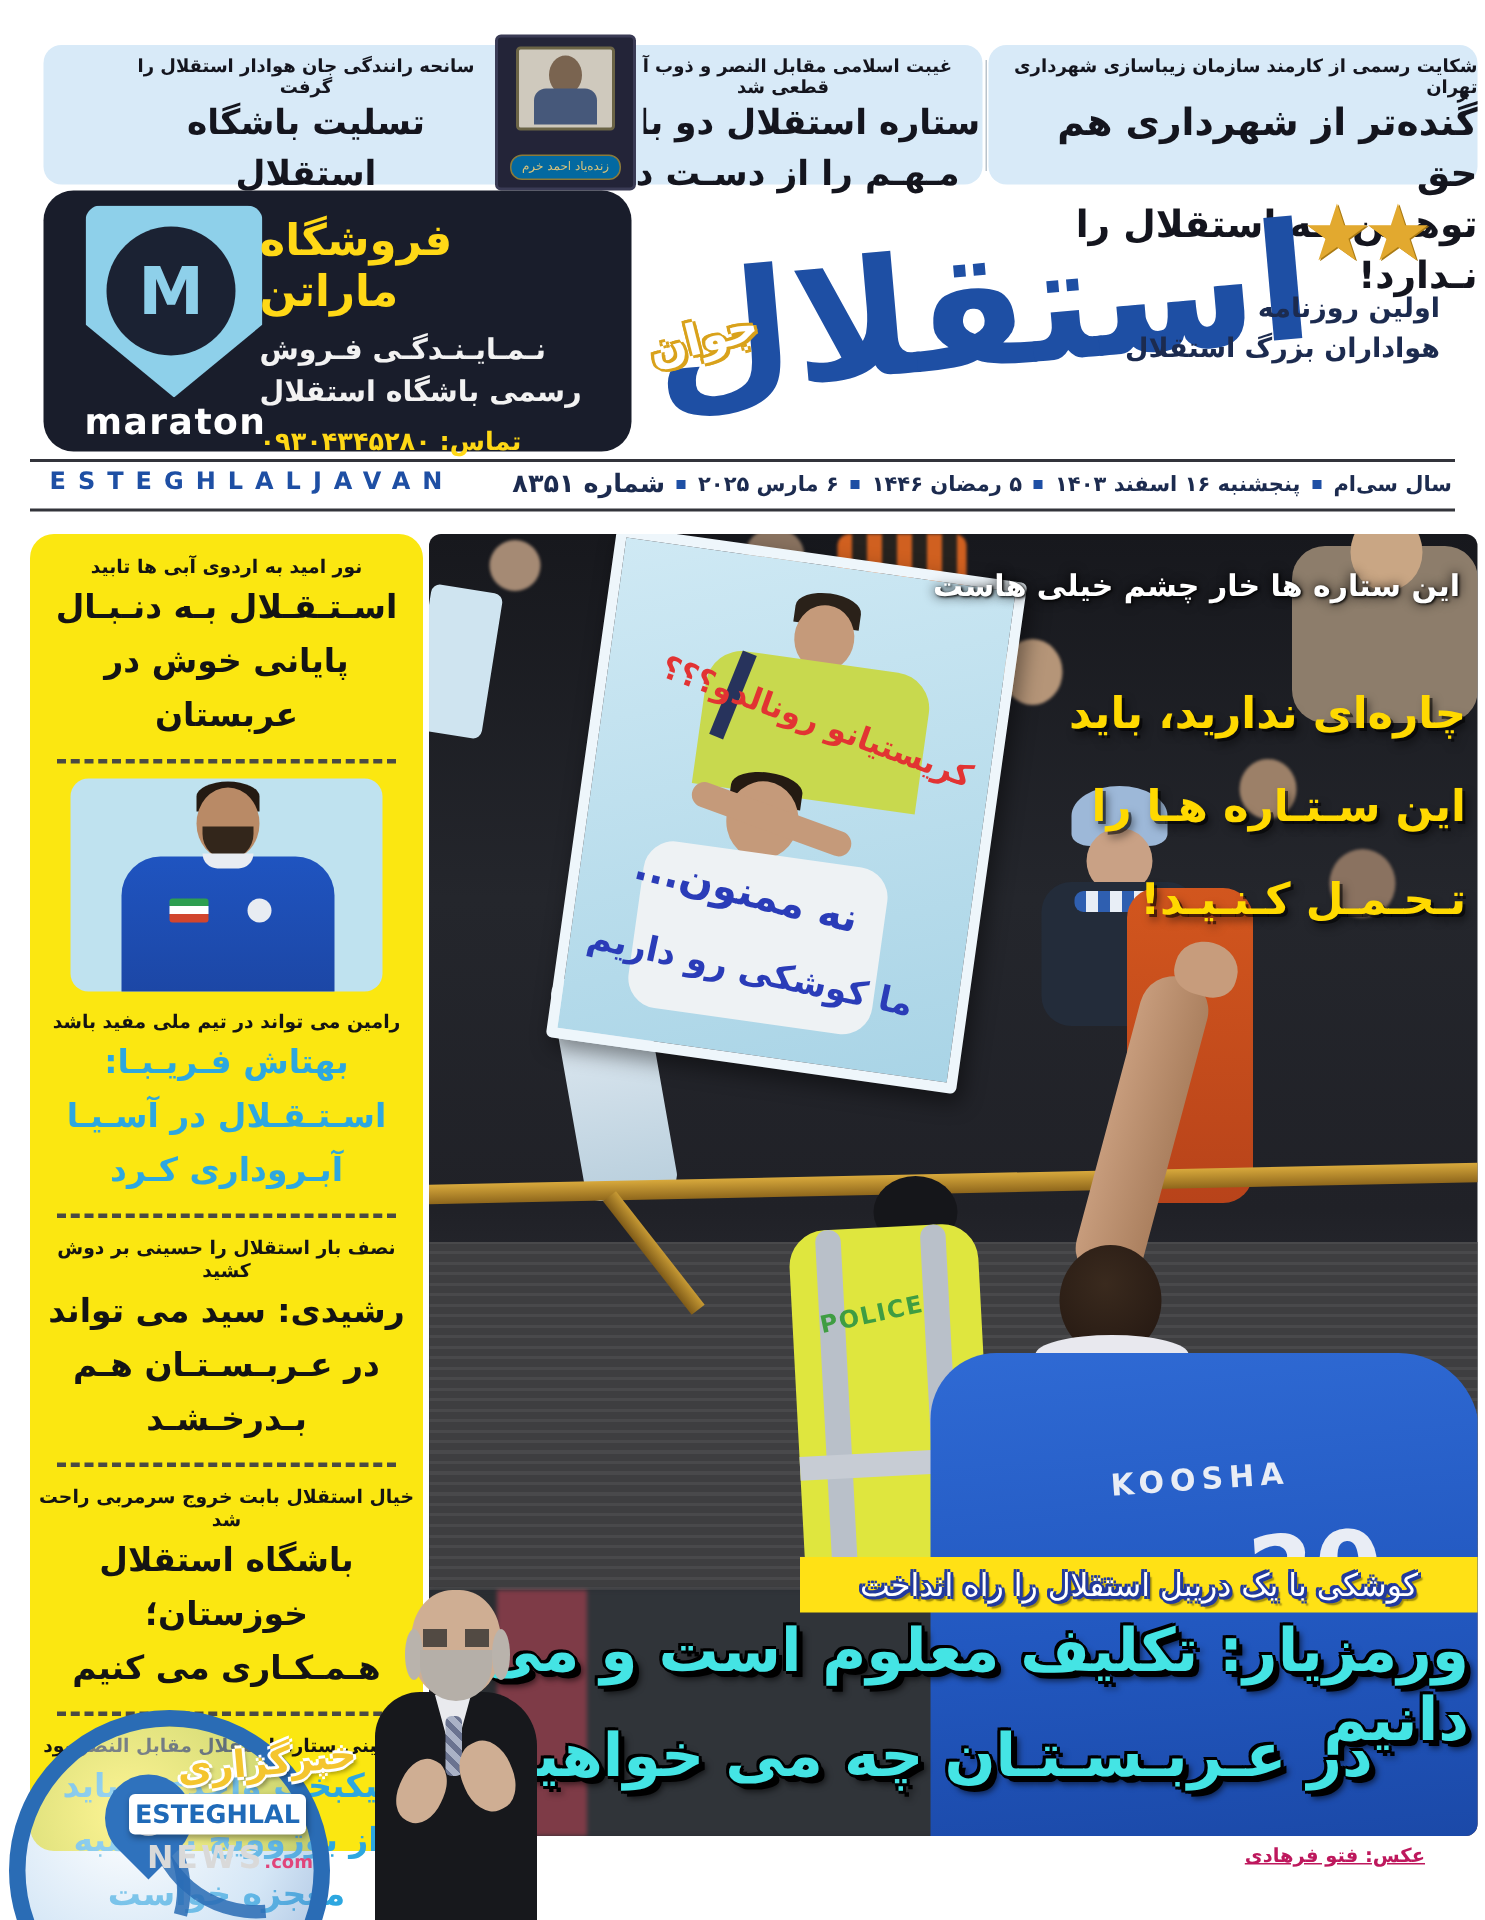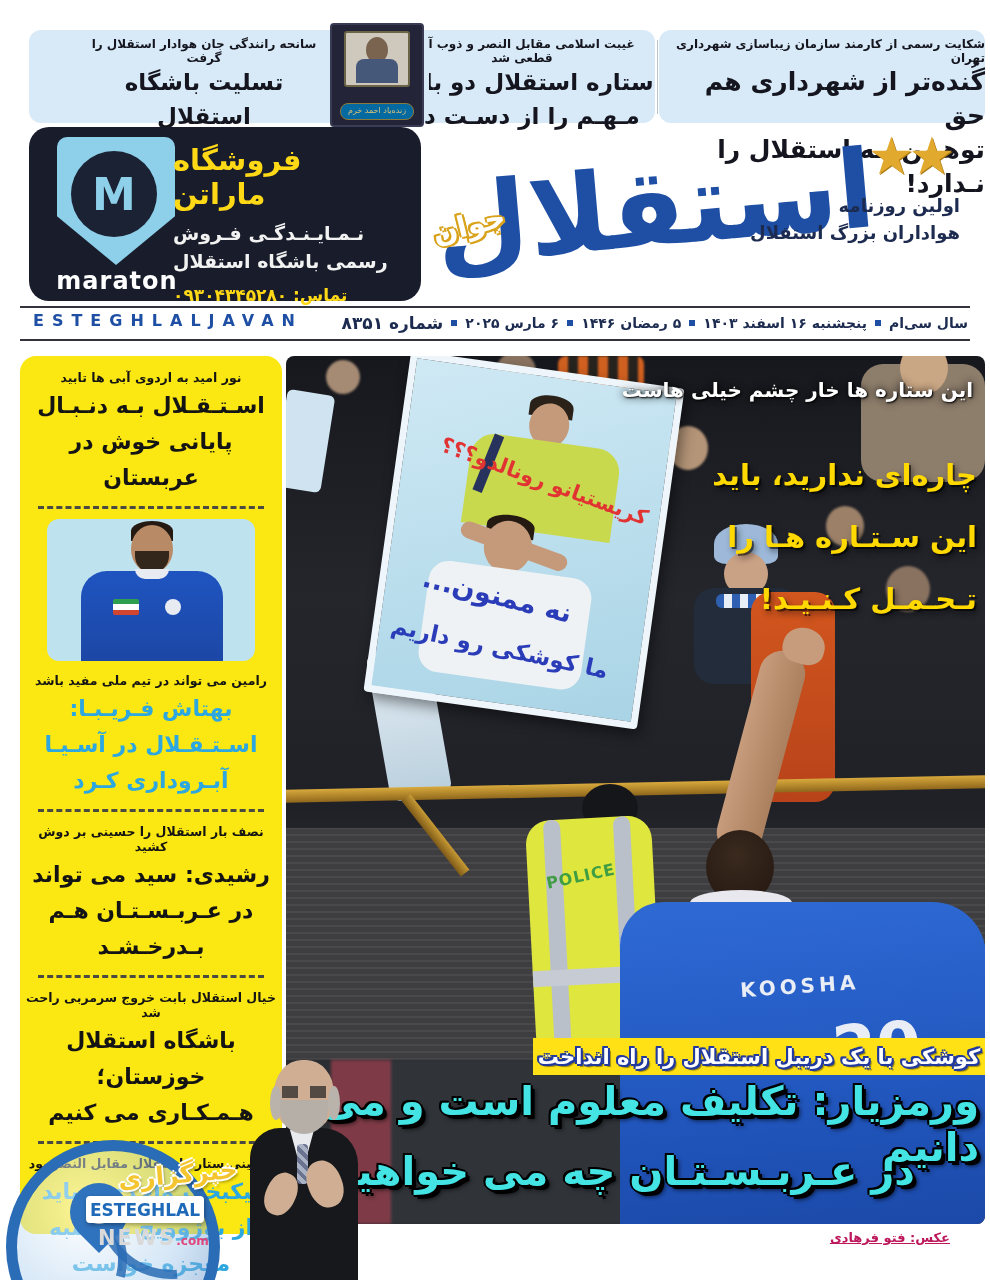--- a/index.html
+++ b/index.html
@@ -163,21 +163,21 @@
   .led .l5{width:60px;background:#7e3b47;}
   .led .l6{flex:1;background:#2a2d31;}
   
   .ph-kick{position:absolute;right:12px;top:22px;color:#ffffff;font-size:20px;font-weight:800;direction:rtl;z-index:6;
         text-shadow:0 0 8px rgba(0,0,0,.9),1px 1px 2px #000;}
   .ph-yellow{position:absolute;right:8px;top:52px;text-align:right;direction:rtl;color:#ffd900;z-index:6;
         font-size:29px;font-weight:900;line-height:62px;letter-spacing:-1px;
         text-shadow:2px 2px 0 rgba(0,0,0,.55),3px 4px 6px rgba(0,0,0,.5);margin-top:36px;}
   .bar-yellow{position:absolute;right:0;top:682px;width:452px;height:37px;background:#ffe115;z-index:6;
         display:flex;align-items:center;justify-content:center;direction:rtl;}
-  .bar-yellow span{color:#ffffff;font-size:21px;font-weight:700;
+  .bar-yellow span{color:#ffffff;font-size:21px;font-weight:400;
         text-shadow:-2px 0 #223a9e,2px 0 #223a9e,0 -2px #223a9e,0 2px #223a9e,-2px -2px #223a9e,2px 2px #223a9e,3px 3px 1px rgba(0,0,0,.4);}
   .cyan{color:#44e4e4;font-weight:900;direction:rtl;z-index:6;position:absolute;letter-spacing:-1px;
         text-shadow:-2px 0 #000,2px 0 #000,0 -2px #000,0 2px #000,-2px -2px #000,2px 2px #000,4px 4px 0 #000,5px 5px 4px rgba(0,0,0,.6);}
   .cyan1{right:6px;top:722px;font-size:40px;}
   .cyan2{left:0;right:30px;top:792px;font-size:40px;text-align:center;}
   
   .coach{position:absolute;left:250px;top:1060px;width:108px;height:220px;z-index:7;}
   .coach-body{position:absolute;left:0;bottom:0;width:108px;height:152px;background:#17181c;border-radius:30px 36px 0 0;}
   .coach-shirt{position:absolute;left:40px;bottom:106px;width:24px;height:44px;background:#e9eaee;
         clip-path:polygon(0 0,100% 0,50% 100%);}

